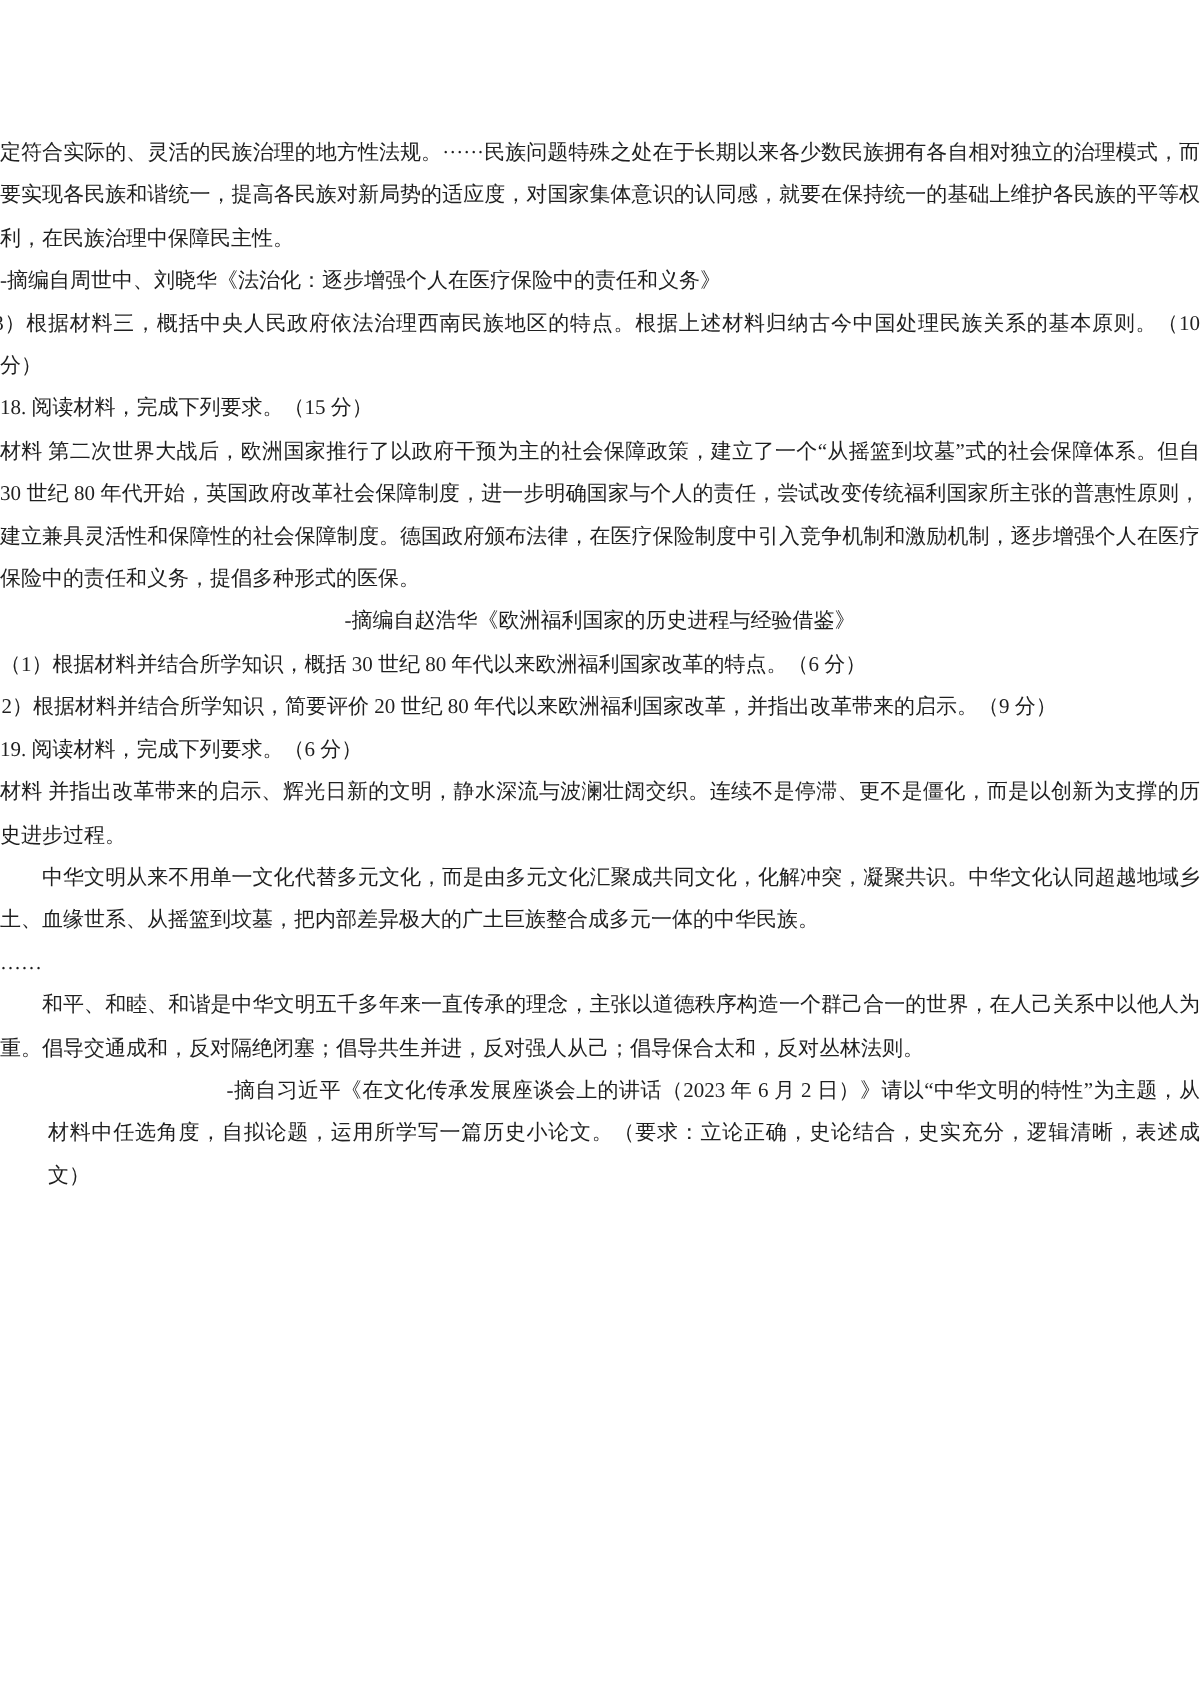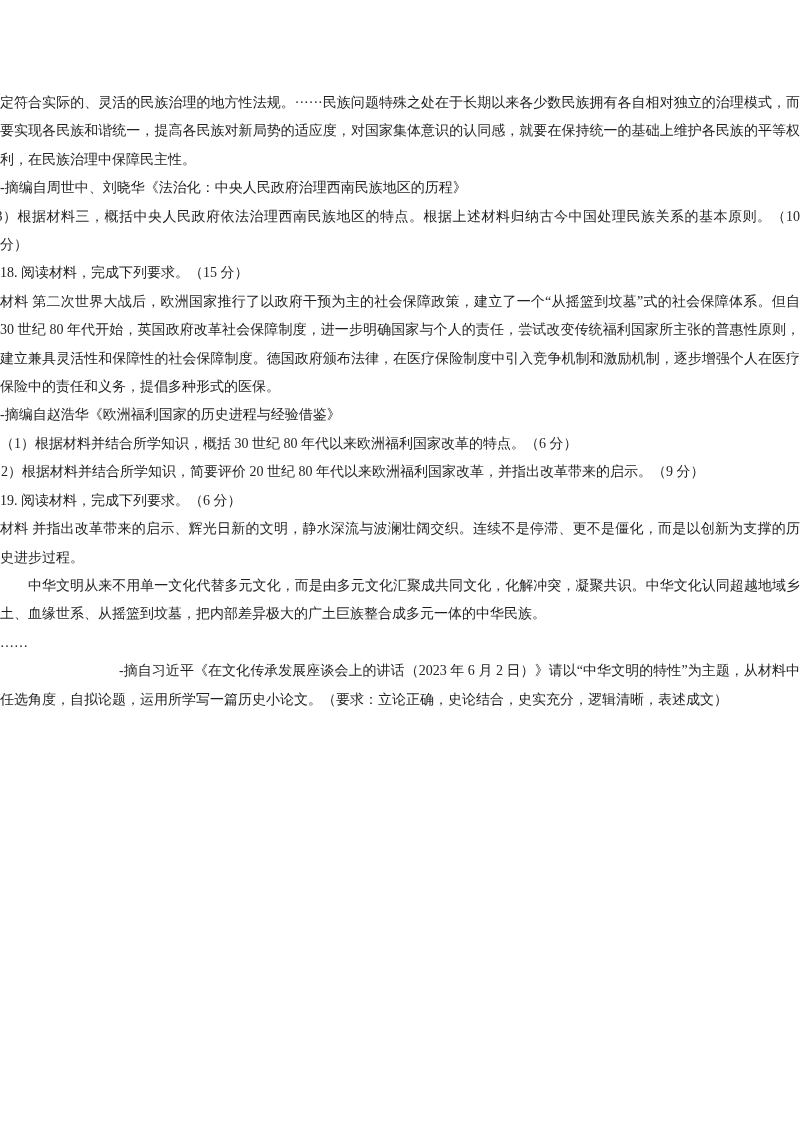--- a/index.html
+++ b/index.html
@@ -24,37 +24,37 @@
   .cite-1   { margin-left: 143px; margin-right: 77px; }
   
   .q-item3  { margin-left: 97px;  margin-right: 77px; text-indent: -19px; }
   
   .h-item   { margin-left: 74px;  margin-right: 77px; }
   
   .mat      { margin-left: 93px;  margin-right: 77px; }
   
   .mat-ind  { margin-left: 93px;  margin-right: 77px; text-indent: 28px; }
   
-  .cite-18  { margin-left: 282px; margin-right: 77px; }
+  .cite-18  { margin-left: 282px; margin-right: 77px; text-align: center; }
   
   .q1       { margin-left: 97px;  margin-right: 77px; }
   .q2       { margin-left: 105px; margin-right: 77px; text-indent: -13px; }
   
   .ellip    { margin-left: 121px; margin-right: 77px; }
   
-  .cite-task{ margin-left: 93px;  margin-right: 77px; text-indent: 119px; }
+  .cite-task{ margin-left: 93px;  margin-right: 77px; text-indent: 119px; padding-left: 32px; }
 </style>
 </head>
 <body>
 
 <div class="page">
 
   <p class="p-cont j">定符合实际的、灵活的民族治理的地方性法规。······民族问题特殊之处在于长期以来各少数民族拥有各自相对独立的治理模式，而要实现各民族和谐统一，提高各民族对新局势的适应度，对国家集体意识的认同感，就要在保持统一的基础上维护各民族的平等权利，在民族治理中保障民主性。</p>
 
-  <p class="cite-1">-摘编自周世中、刘晓华《法治化：中央人民政府治理西南民族地区的历程》</p>
+  <p class="cite-1">-摘编自周世中、刘晓华《法治化：逐步增强个人在医疗保险中的责任和义务》</p>
 
   <p class="q-item3 j">（3）根据材料三，概括中央人民政府依法治理西南民族地区的特点。根据上述材料归纳古今中国处理民族关系的基本原则。（10 分）</p>
 
   <p class="h-item">18. 阅读材料，完成下列要求。（15 分）</p>
 
   <p class="mat j">材料 第二次世界大战后，欧洲国家推行了以政府干预为主的社会保障政策，建立了一个“从摇篮到坟墓”式的社会保障体系。但自 30 世纪 80 年代开始，英国政府改革社会保障制度，进一步明确国家与个人的责任，尝试改变传统福利国家所主张的普惠性原则，建立兼具灵活性和保障性的社会保障制度。德国政府颁布法律，在医疗保险制度中引入竞争机制和激励机制，逐步增强个人在医疗保险中的责任和义务，提倡多种形式的医保。</p>
 
 
   <p class="cite-18">-摘编自赵浩华《欧洲福利国家的历史进程与经验借鉴》</p>
 
@@ -63,16 +63,17 @@
   <p class="q2 j">（2）根据材料并结合所学知识，简要评价 20 世纪 80 年代以来欧洲福利国家改革，并指出改革带来的启示。（9 分）</p>
 
   <p class="h-item">19. 阅读材料，完成下列要求。（6 分）</p>
 
   <p class="mat j">材料 并指出改革带来的启示、辉光日新的文明，静水深流与波澜壮阔交织。连续不是停滞、更不是僵化，而是以创新为支撑的历史进步过程。</p>
 
   <p class="mat-ind j">中华文明从来不用单一文化代替多元文化，而是由多元文化汇聚成共同文化，化解冲突，凝聚共识。中华文化认同超越地域乡土、血缘世系、从摇篮到坟墓，把内部差异极大的广土巨族整合成多元一体的中华民族。</p>
 
   <p class="ellip">……</p>
 
+  <p class="mat-ind j">和平、和睦、和谐是中华文明五千多年来一直传承的理念，主张以道德秩序构造一个群己合一的世界，在人己关系中以他人为重。倡导交通成和，反对隔绝闭塞；倡导共生并进，反对强人从己；倡导保合太和，反对丛林法则。</p>
 
   <p class="cite-task j">-摘自习近平《在文化传承发展座谈会上的讲话（2023 年 6 月 2 日）》请以“中华文明的特性”为主题，从材料中任选角度，自拟论题，运用所学写一篇历史小论文。（要求：立论正确，史论结合，史实充分，逻辑清晰，表述成文）</p>
 
 </div>
 
 </body></html>

